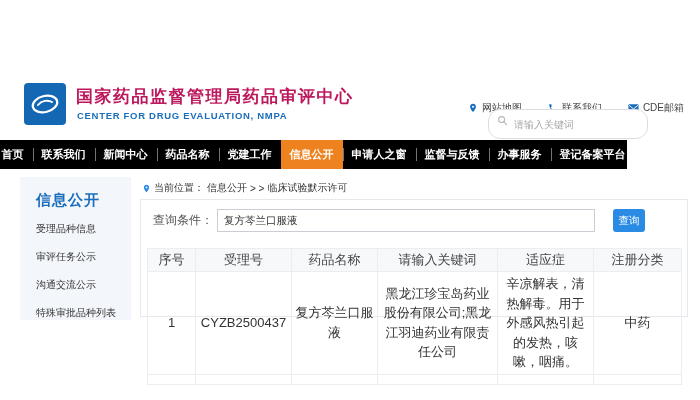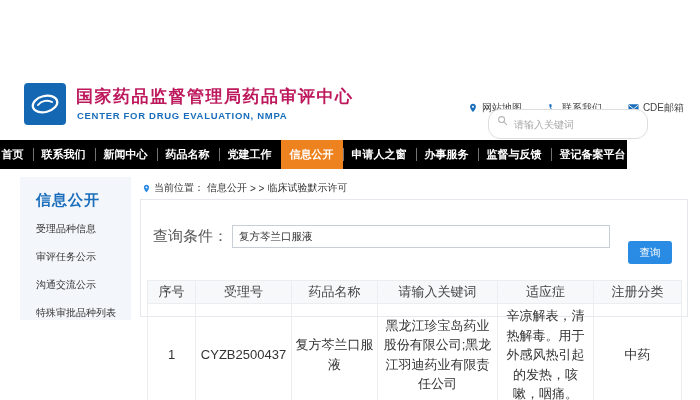--- a/index.html
+++ b/index.html
@@ -43,26 +43,26 @@
     color:#1a6ebc; letter-spacing:1px; }
   .sidebar-item { margin:0 0 14px 16px; font-size:10px; color:#333; cursor:pointer; }
 
   
   .breadcrumb { position:absolute; left:142px; top:181px; display:flex; align-items:center;
     gap:3px; font-size:10px; color:#333; }
   .breadcrumb .seg-link { color:#333; cursor:pointer; }
   .panel { position:absolute; left:140px; top:199px; width:548px; height:118px;
     border:1px solid #e5e8ec; background:#fff; }
   .query-row { display:flex; align-items:center; margin:9px 8px 8px 12px; }
-  .query-label { font-size:15px; color:#555; margin-right:4px; white-space:nowrap; }
+  .query-label { font-size:12px; color:#555; margin-right:4px; white-space:nowrap; }
   .query-input { width:378px; height:23px; border:1px solid #c9ced4; font-size:10.5px;
     padding:0 6px; color:#333; outline:none; font-family:"Liberation Sans", sans-serif; }
-  .query-btn { margin-left:18px; width:44px; height:23px; background:#2a8be4; color:#fff;
+  .query-btn { margin-left:18px; width:32px; height:23px; background:#2a8be4; color:#fff;
     border:none; border-radius:3px; font-size:10.5px; cursor:pointer;
-    font-family:"Liberation Sans", sans-serif;margin-top:32px; }
+    font-family:"Liberation Sans", sans-serif; }
   table.results { margin:16px 6px; width:534px; border-collapse:collapse; table-layout:fixed;
     font-size:13px; color:#333; text-align:center; }
   .results th, .results td { border:1px solid #ebedf0; padding:2px 3px; vertical-align:middle; }
   .results thead th { height:21px; background:#f7f8fa; font-weight:normal; color:#444; }
   .results tbody td { height:42px; line-height:1.5; }
   .results .empty-row td { height:10px; }
 </style>
 </head>
 <body>
 
@@ -111,22 +111,22 @@
 
   <div class="nav">
     <ul>
       <li>首页</li>
       <li>联系我们</li>
       <li>新闻中心</li>
       <li>药品名称</li>
       <li>党建工作</li>
       <li class="active">信息公开</li>
       <li>申请人之窗</li>
+      <li>监督与反馈</li>
       <li>办事服务</li>
-      <li>监督与反馈</li>
       <li>登记备案平台</li>
     </ul>
   </div>
 
   <div class="sidebar">
     <div class="sidebar-title">信息公开</div>
     <div class="sidebar-item">受理品种信息</div>
     <div class="sidebar-item">审评任务公示</div>
     <div class="sidebar-item">沟通交流公示</div>
     <div class="sidebar-item">特殊审批品种列表</div>

